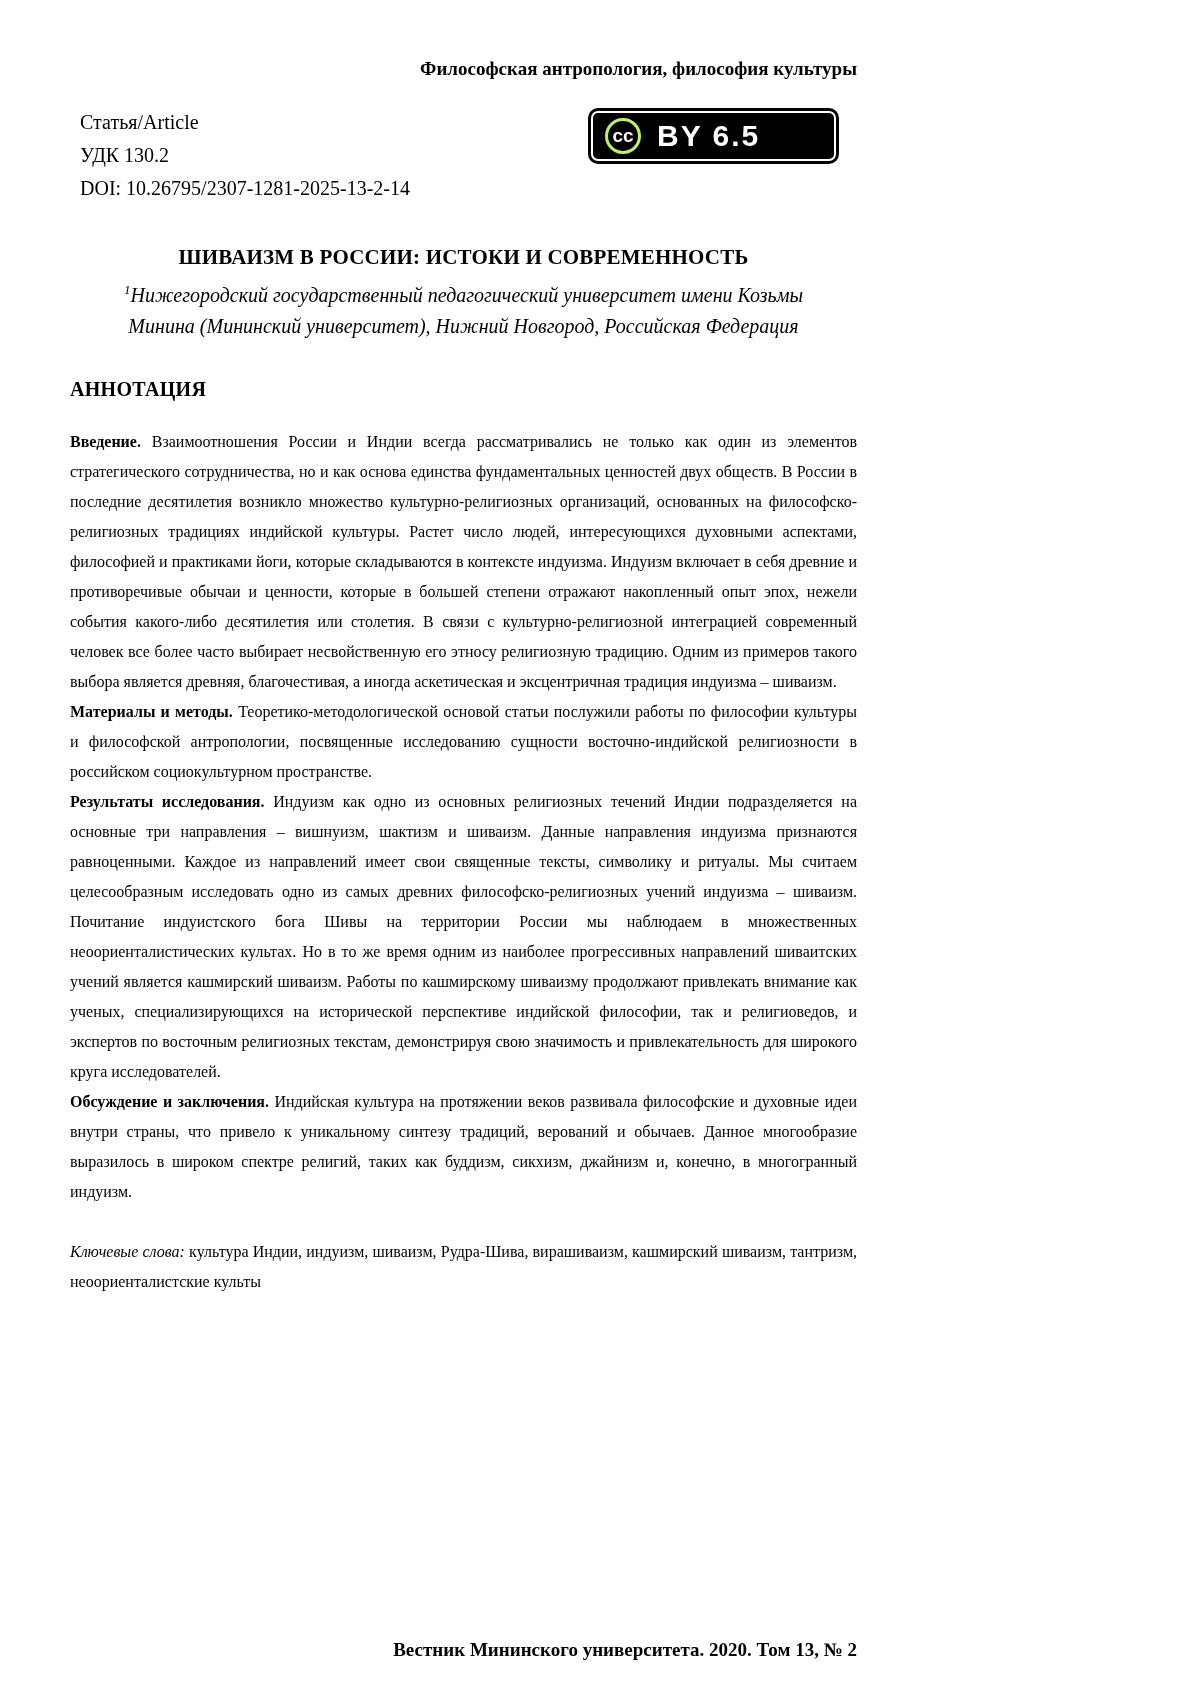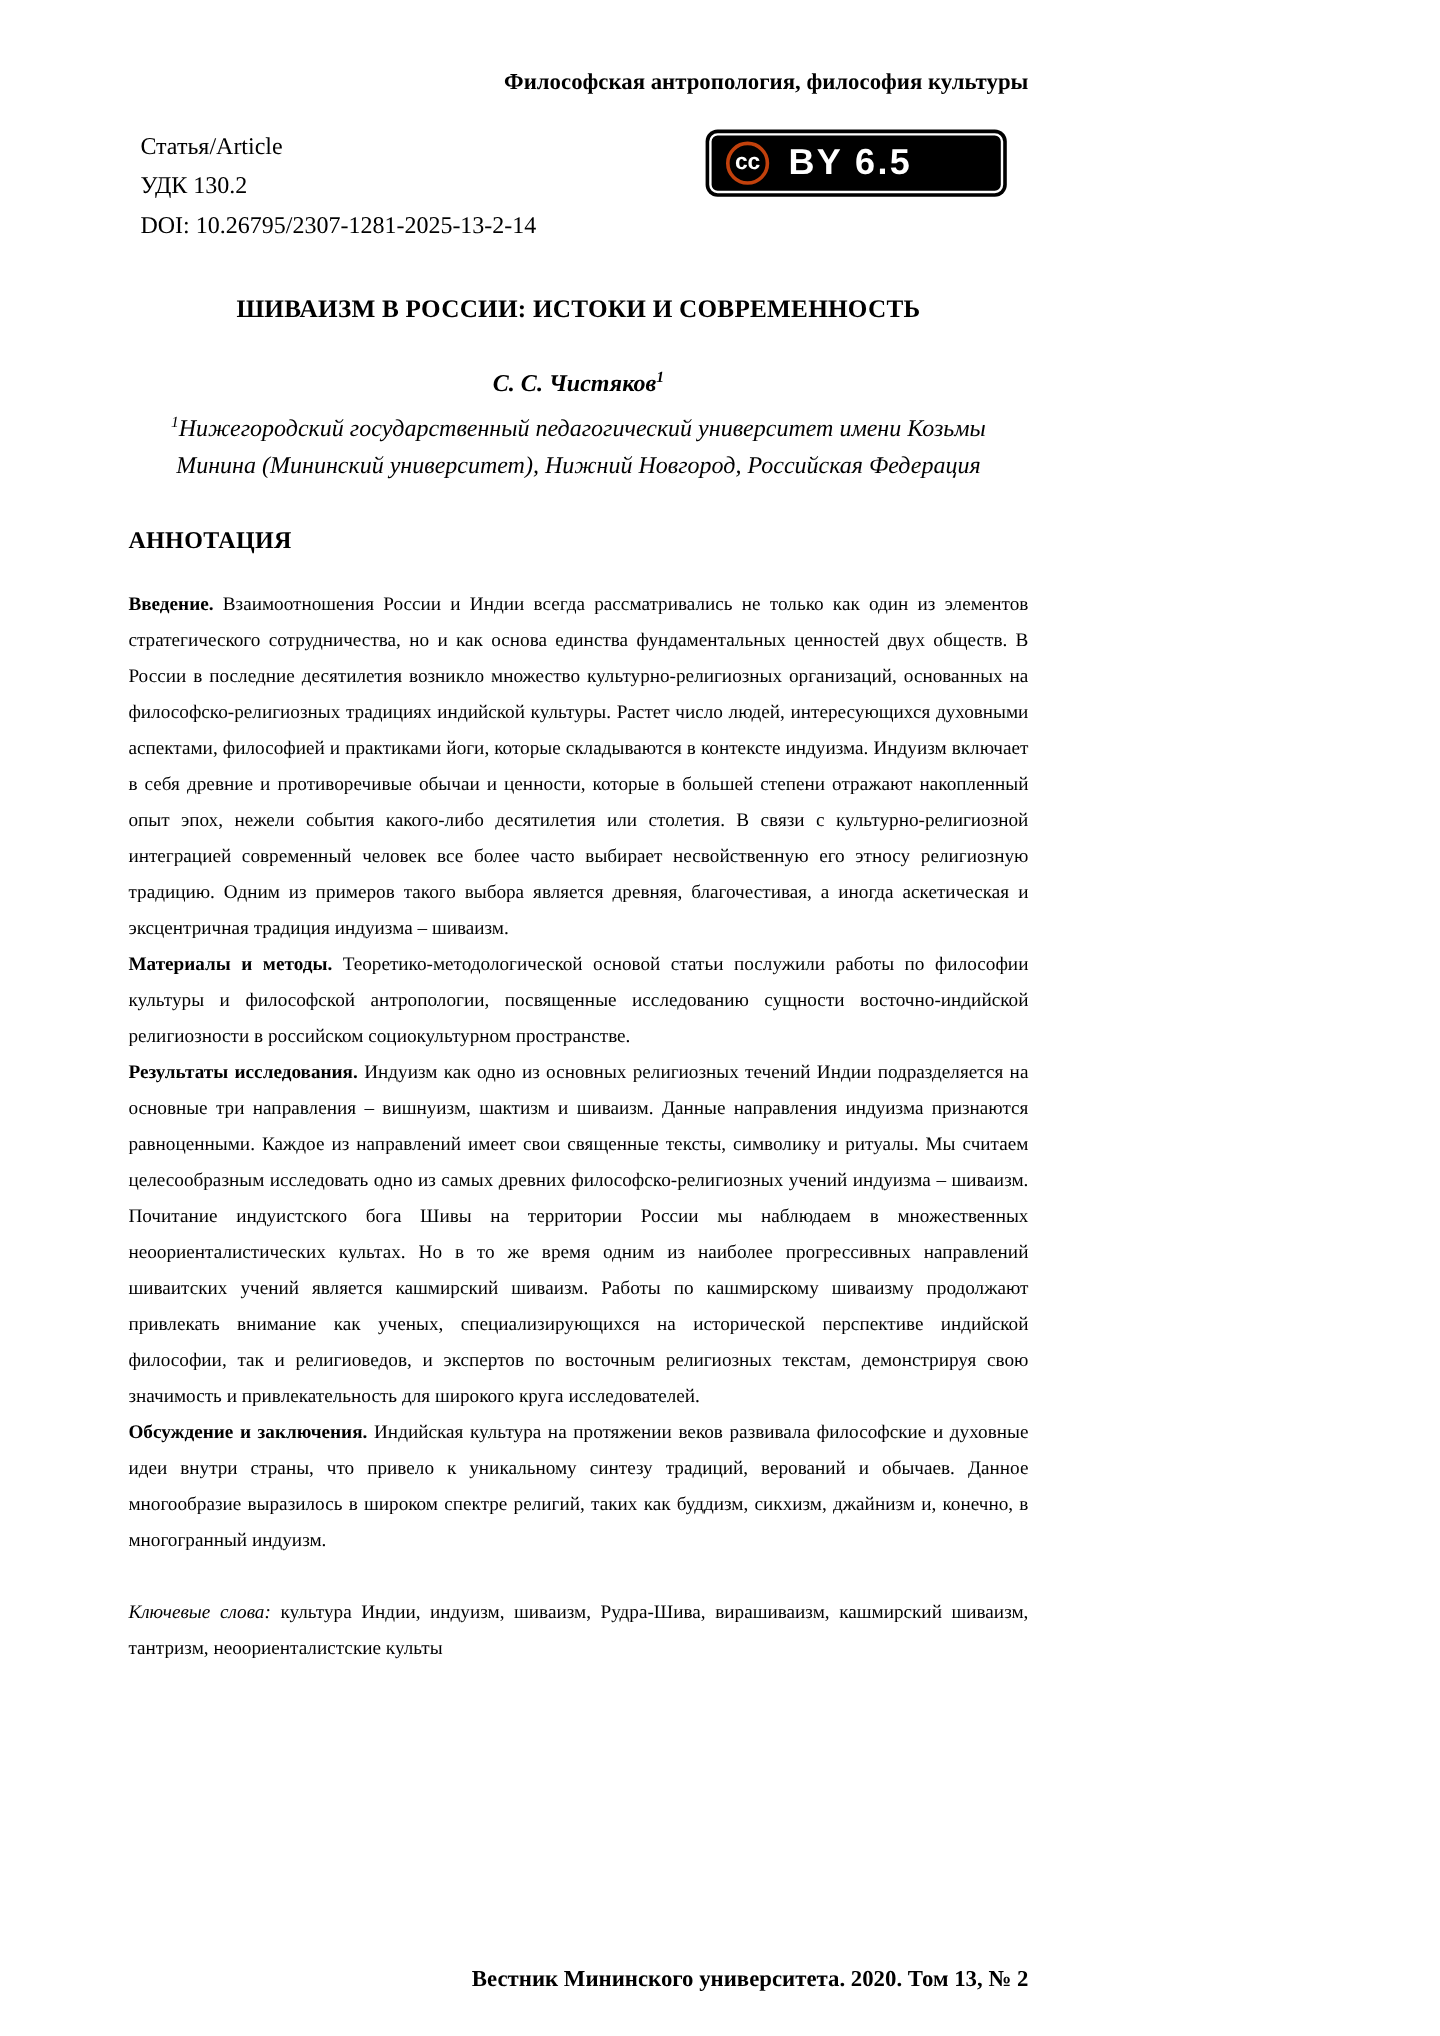--- a/index.html
+++ b/index.html
@@ -8,21 +8,21 @@
     width: 1200px;
     height: 1697px;
     font-family: "Liberation Serif", "DejaVu Serif", serif;
     color: #000000;
     position: relative;
   }
   .page {
     position: relative;
     width: 952px;
     height: 1697px;
-    padding: 58px 95px 40px 107px;
+    padding: 58px 95px 40px 70px;
     overflow: hidden;
   }
   .running-header {
     text-align: right;
     font-weight: bold;
     font-size: 19px;
     margin-bottom: 26px;
   }
   .meta-row {
     display: flex;
@@ -46,21 +46,21 @@
     border-radius: 7px;
     display: flex;
     align-items: center;
     gap: 16px;
     padding: 5px 44px 5px 12px;
     min-width: 245px;
   }
   .cc-circle {
     width: 36px;
     height: 36px;
-    border: 3px solid #c2410c;
+    border: 3px solid #bef264;
     border-radius: 50%;
     color: #fff;
     display: flex;
     align-items: center;
     justify-content: center;
     font-weight: bold;
     font-size: 19px;
     font-family: "Liberation Sans", sans-serif;
     flex: 0 0 auto;
   }
@@ -139,23 +139,20 @@
         <span class="cc-circle">
           <span>cc</span>
         </span>
         <span class="cc-text">BY 6.5</span>
       </div>
     </div>
   </div>
 
   <h1 class="title">ШИВАИЗМ В РОССИИ: ИСТОКИ И СОВРЕМЕННОСТЬ</h1>
 
-  <div class="author">
-    <span>С. С. Чистяков</span><sup>1</sup>
-  </div>
 
   <div class="affiliation">
     <sup>1</sup><span>Нижегородский государственный педагогический университет имени Козьмы Минина (Мининский университет), Нижний Новгород, Российская Федерация</span>
   </div>
 
   <h2 class="abstract-heading">АННОТАЦИЯ</h2>
 
   <div class="abstract">
     <p><b>Введение.</b> <span>Взаимоотношения России и Индии всегда рассматривались не только как один из элементов стратегического сотрудничества, но и как основа единства фундаментальных ценностей двух обществ. В России в последние десятилетия возникло множество культурно-религиозных организаций, основанных на философско-религиозных традициях индийской культуры. Растет число людей, интересующихся духовными аспектами, философией и практиками йоги, которые складываются в контексте индуизма. Индуизм включает в себя древние и противоречивые обычаи и ценности, которые в большей степени отражают накопленный опыт эпох, нежели события какого-либо десятилетия или столетия. В связи с культурно-религиозной интеграцией современный человек все более часто выбирает несвойственную его этносу религиозную традицию. Одним из примеров такого выбора является древняя, благочестивая, а иногда аскетическая и эксцентричная традиция индуизма – шиваизм.</span></p>
     <p><b>Материалы и методы.</b> <span>Теоретико-методологической основой статьи послужили работы по философии культуры и философской антропологии, посвященные исследованию сущности восточно-индийской религиозности в российском социокультурном пространстве.</span></p>

